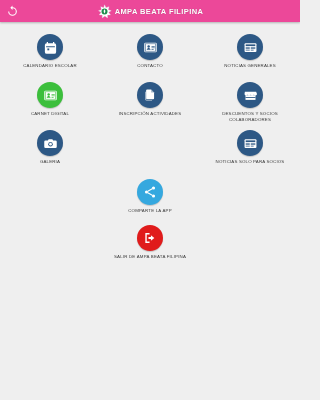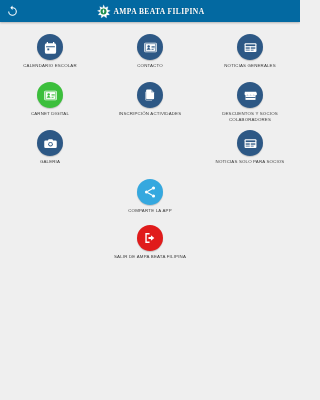--- a/index.html
+++ b/index.html
@@ -21,27 +21,26 @@
     height: 400px;
     background: #efefef;
     display: flex;
     flex-direction: column;
   }
 
   
   .topbar {
     position: relative;
     height: 22px;
-    background: #0369a1;
+    background: #ec4899;
     flex: 0 0 22px;
     display: flex;
     align-items: center;
     box-shadow: 0 1px 2px rgba(0,0,0,0.25);
     z-index: 5;
-    font-family: Liberation Serif, serif;
   }
   .refresh-btn {
     position: absolute;
     left: 4px;
     top: 3px;
     width: 16px;
     height: 16px;
     display: flex;
     align-items: center;
     justify-content: center;

